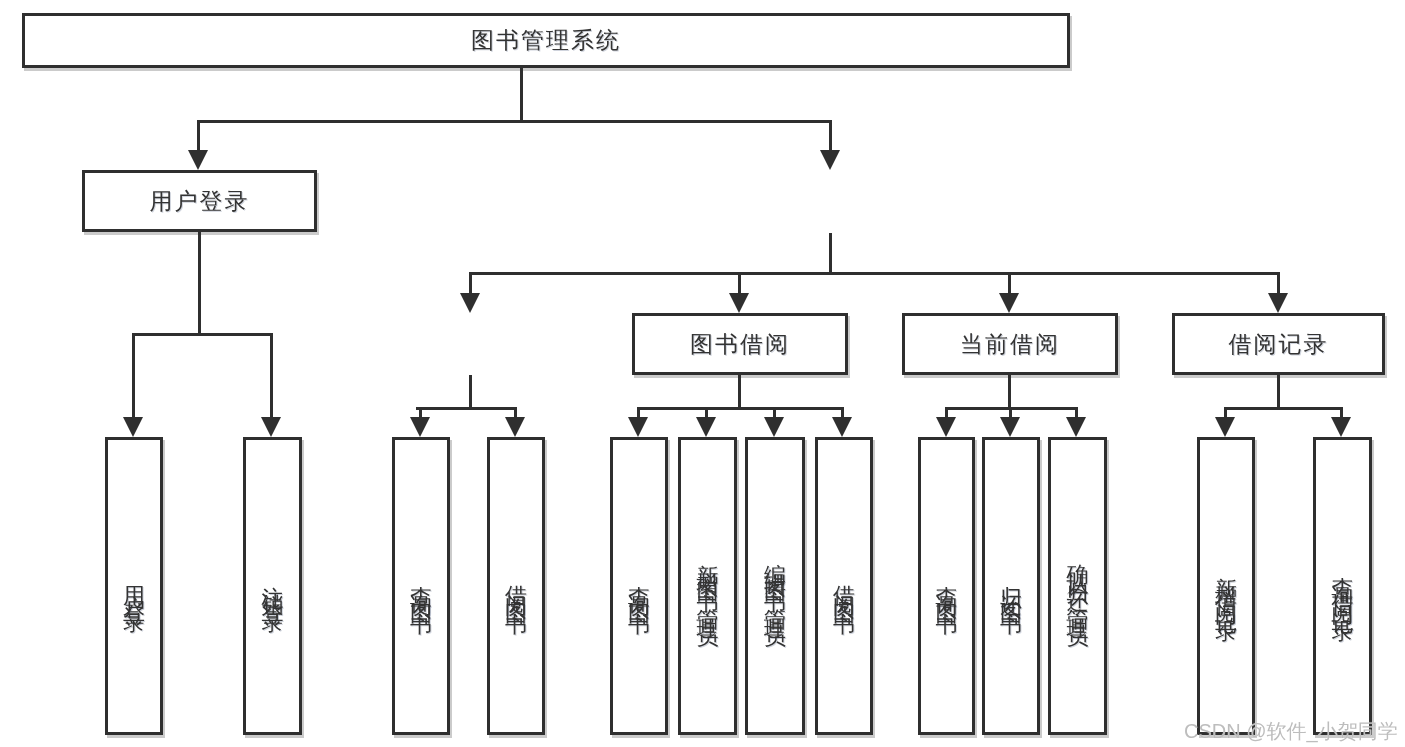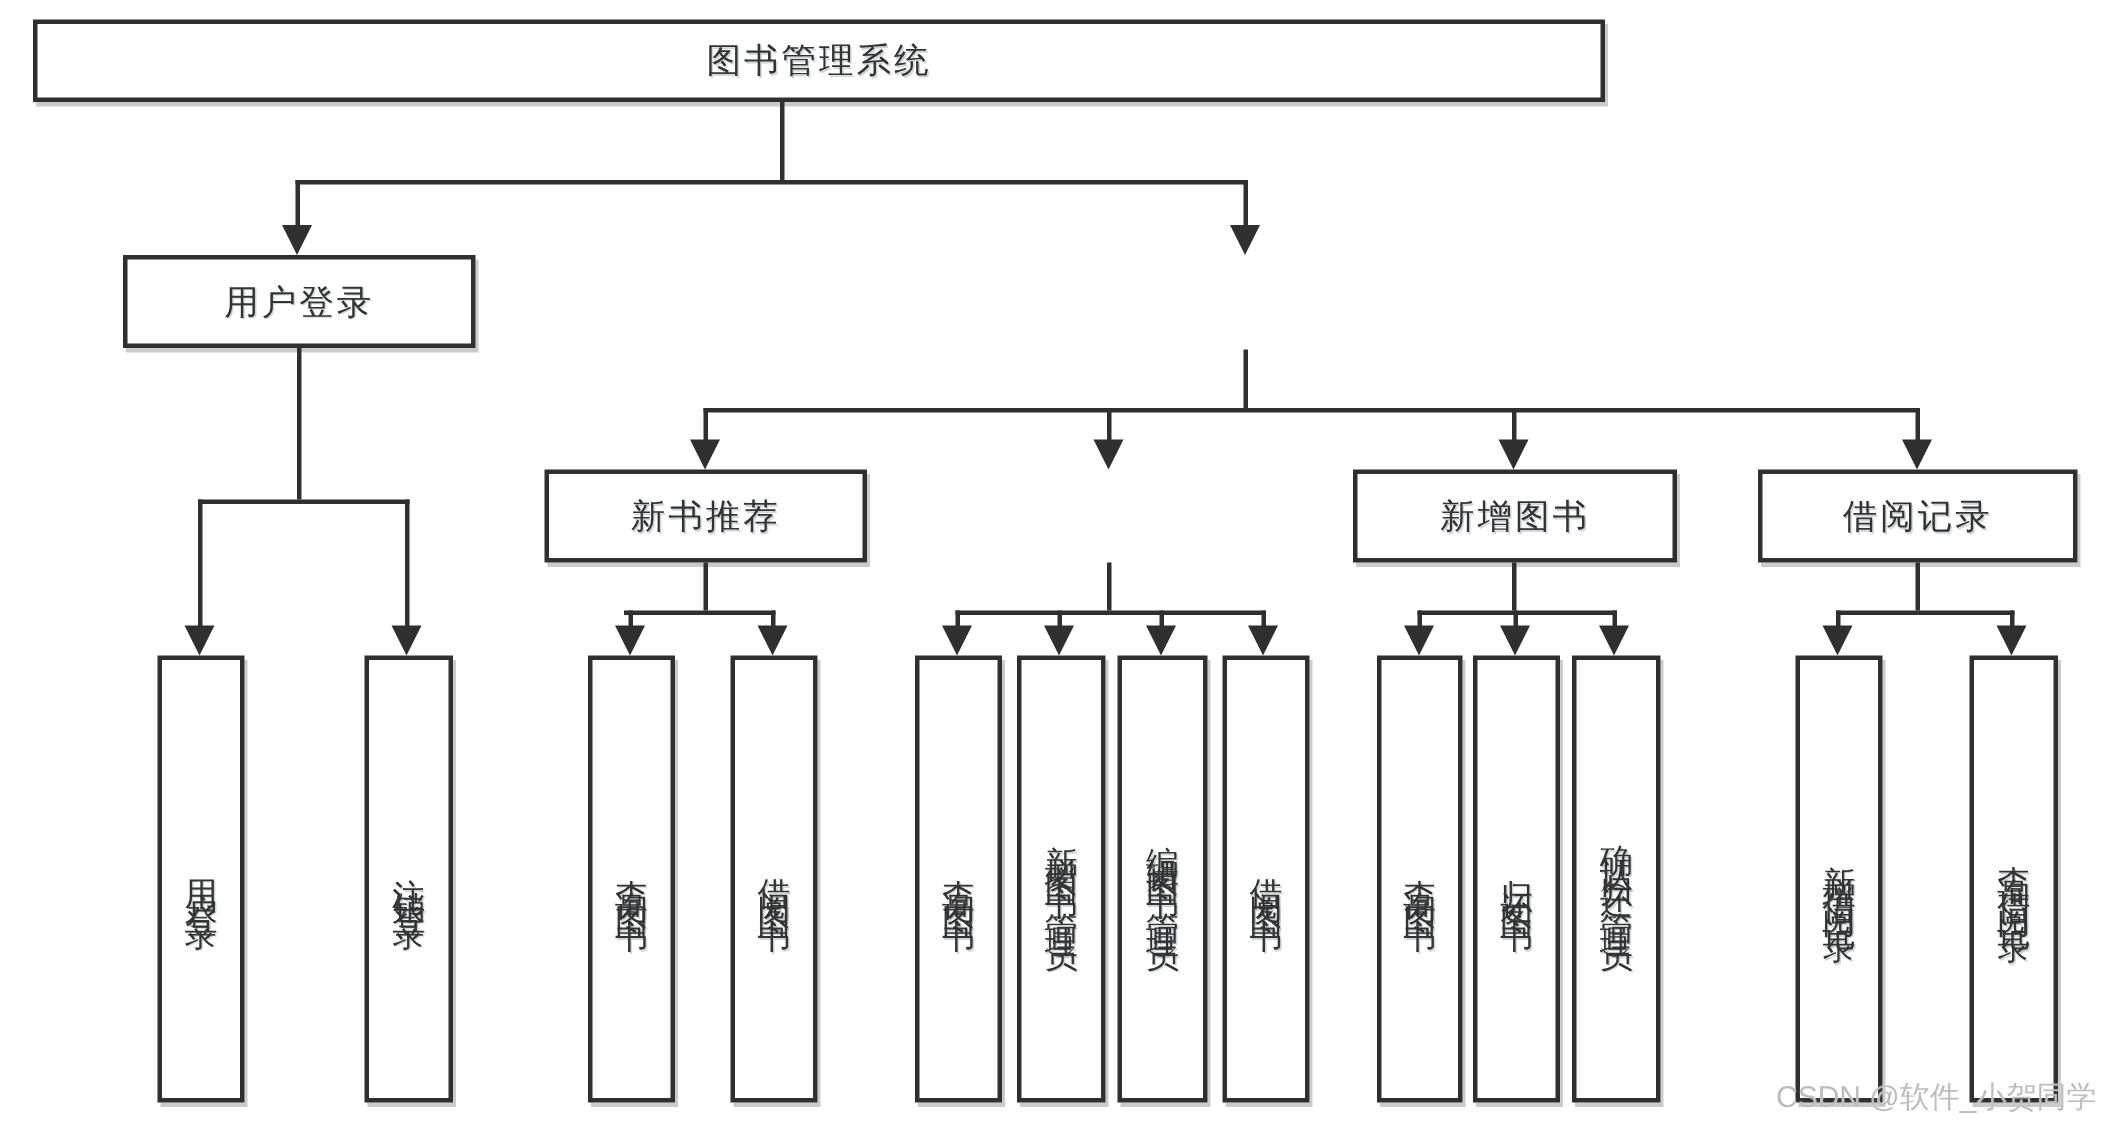--- a/index.html
+++ b/index.html
@@ -89,25 +89,25 @@
   <div class="hline" style="left:469px;top:272px;width:811px"></div>
   <div class="vline" style="left:469px;top:272px;height:26px"></div>
   <div class="arrow" style="left:460px;top:293px"></div>
   <div class="vline" style="left:738px;top:272px;height:26px"></div>
   <div class="arrow" style="left:729px;top:293px"></div>
   <div class="vline" style="left:1008px;top:272px;height:26px"></div>
   <div class="arrow" style="left:999px;top:293px"></div>
   <div class="vline" style="left:1277px;top:272px;height:26px"></div>
   <div class="arrow" style="left:1268px;top:293px"></div>
 
-  <div class="node" style="left:363px;top:313px;width:215px;height:62px">
-    <span class="htext">新书推荐</span>
+  <div class="node" style="left:632px;top:313px;width:216px;height:62px">
+    <span class="htext">图书借阅</span>
   </div>
   <div class="node" style="left:902px;top:313px;width:216px;height:62px">
-    <span class="htext">新增图书</span>
+    <span class="htext">当前借阅</span>
   </div>
   <div class="node" style="left:1172px;top:313px;width:213px;height:62px">
     <span class="htext">借阅记录</span>
   </div>
 
   <div class="vline" style="left:469px;top:375px;height:32px"></div>
   <div class="hline" style="left:416px;top:407px;width:101px"></div>
   <div class="vline" style="left:419px;top:407px;height:14px"></div>
   <div class="arrow" style="left:410px;top:417px"></div>
   <div class="vline" style="left:514px;top:407px;height:14px"></div>

